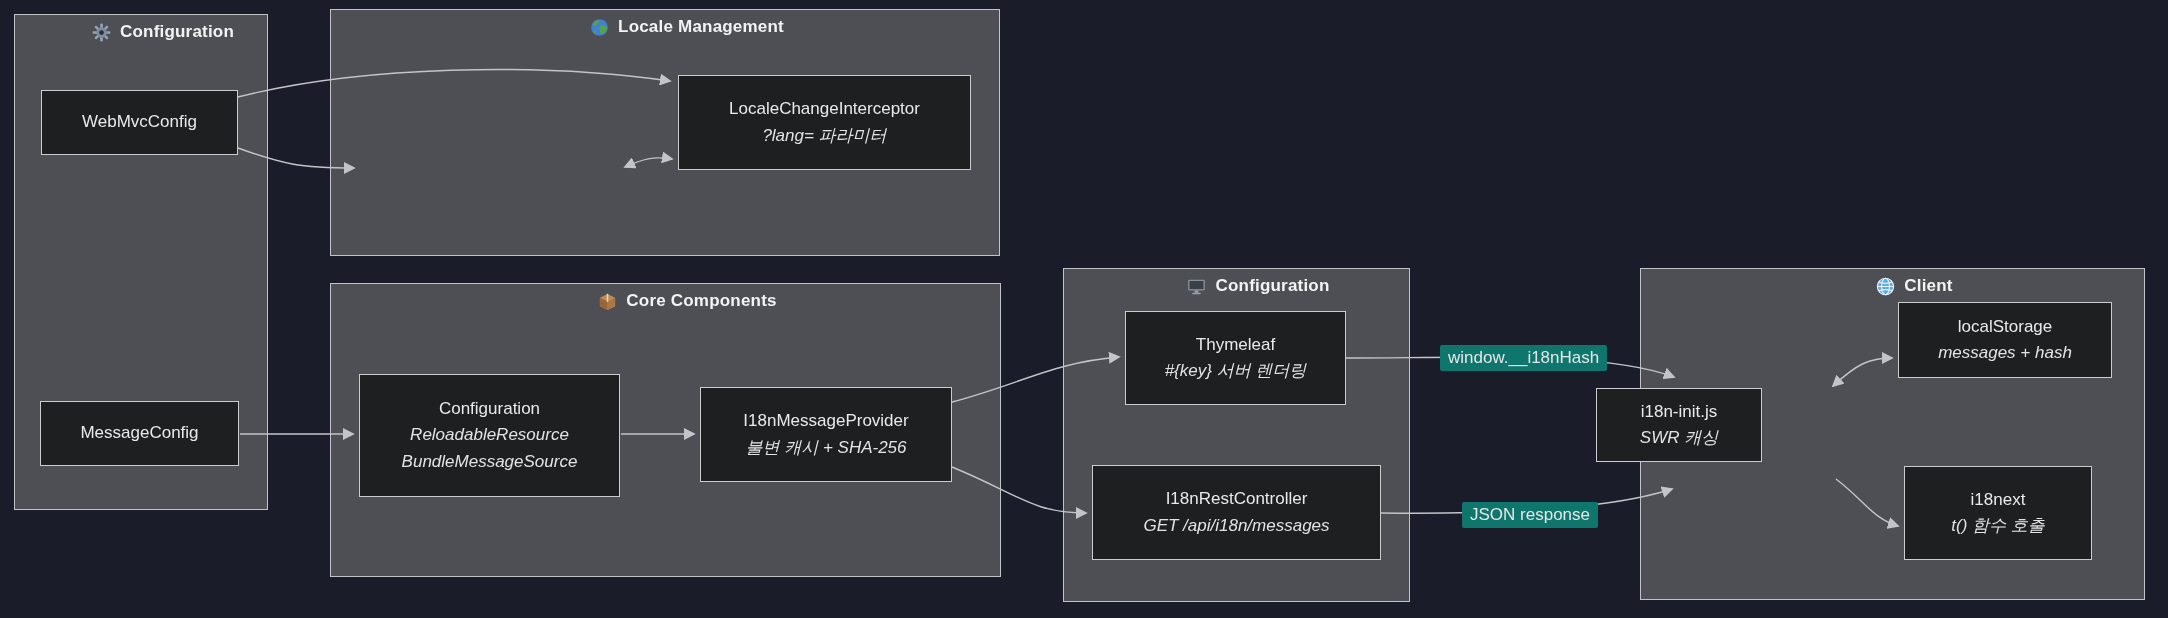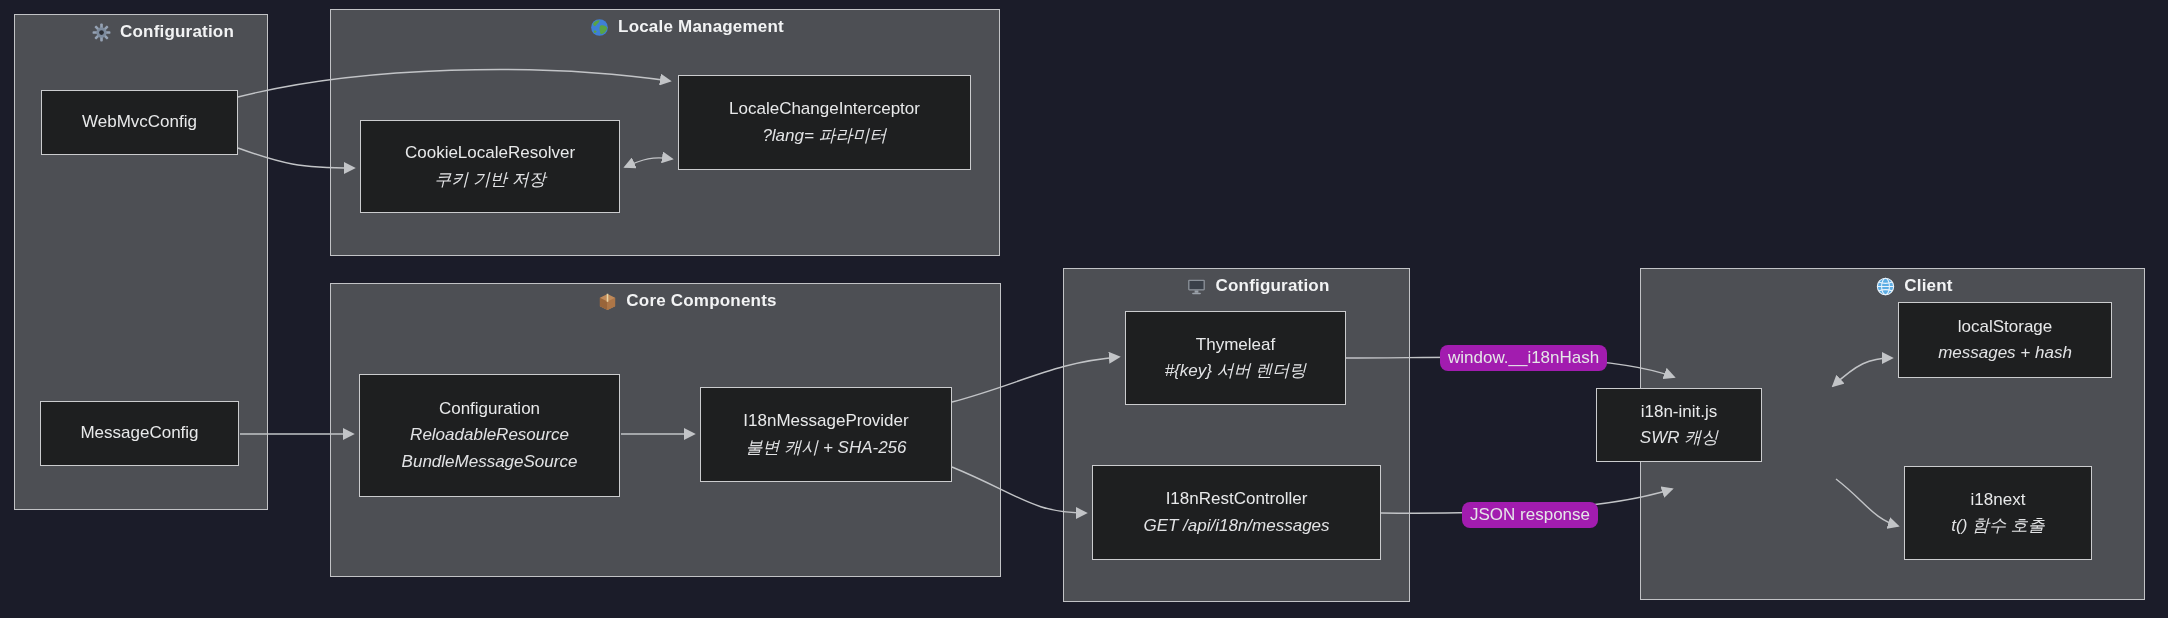--- a/index.html
+++ b/index.html
@@ -7,22 +7,22 @@
           font-family:"Liberation Sans",sans-serif;overflow:hidden;}
   .group{position:absolute;background:#4d4f54;border:1px solid #c2c3c6;box-sizing:border-box;z-index:1;}
   .gtitle{display:flex;align-items:center;justify-content:center;gap:9px;margin-top:7px;
           color:#f2f3f4;font-weight:700;font-size:17px;letter-spacing:.2px;margin-left:44px;}
   .gtitle .icn{display:inline-flex;width:19px;height:19px;}
   svg.edges{position:absolute;left:0;top:0;z-index:2;}
   .node{position:absolute;background:#1e1f20;border:1.4px solid #cbccce;color:#e8e9ea;
         display:flex;flex-direction:column;align-items:center;justify-content:center;
         text-align:center;font-size:17px;line-height:1.55;box-sizing:border-box;z-index:3;}
   .node .sub{font-style:italic;color:#e2e3e5;}
-  .elabel{position:absolute;background:#a21caf;color:#e5e6e8;font-size:17px;
-          padding:3px 8px;white-space:nowrap;z-index:4;border-radius:8px;}
+  .elabel{position:absolute;background:#0f766e;color:#e5e6e8;font-size:17px;
+          padding:3px 8px;white-space:nowrap;z-index:4;border-radius:2px;}
 </style>
 </head>
 <body>
 
 <div class="canvas">
 
   <div class="group" style="left:14px;top:14px;width:254px;height:496px">
     <div class="gtitle">
       <span class="icn">
         <svg viewBox="0 0 20 20" width="19" height="19">
@@ -122,24 +122,20 @@
   </svg>
 
   <div class="node" style="left:41px;top:90px;width:197px;height:65px">
     <div>WebMvcConfig</div>
   </div>
 
   <div class="node" style="left:40px;top:401px;width:199px;height:65px">
     <div>MessageConfig</div>
   </div>
 
-  <div class="node" style="left:360px;top:120px;width:260px;height:93px">
-    <div>CookieLocaleResolver</div>
-    <div class="sub">쿠키 기반 저장</div>
-  </div>
 
   <div class="node" style="left:678px;top:75px;width:293px;height:95px">
     <div>LocaleChangeInterceptor</div>
     <div class="sub">?lang= 파라미터</div>
   </div>
 
   <div class="node" style="left:359px;top:374px;width:261px;height:123px">
     <div>Configuration</div>
     <div class="sub">ReloadableResource</div>
     <div class="sub">BundleMessageSource</div>

